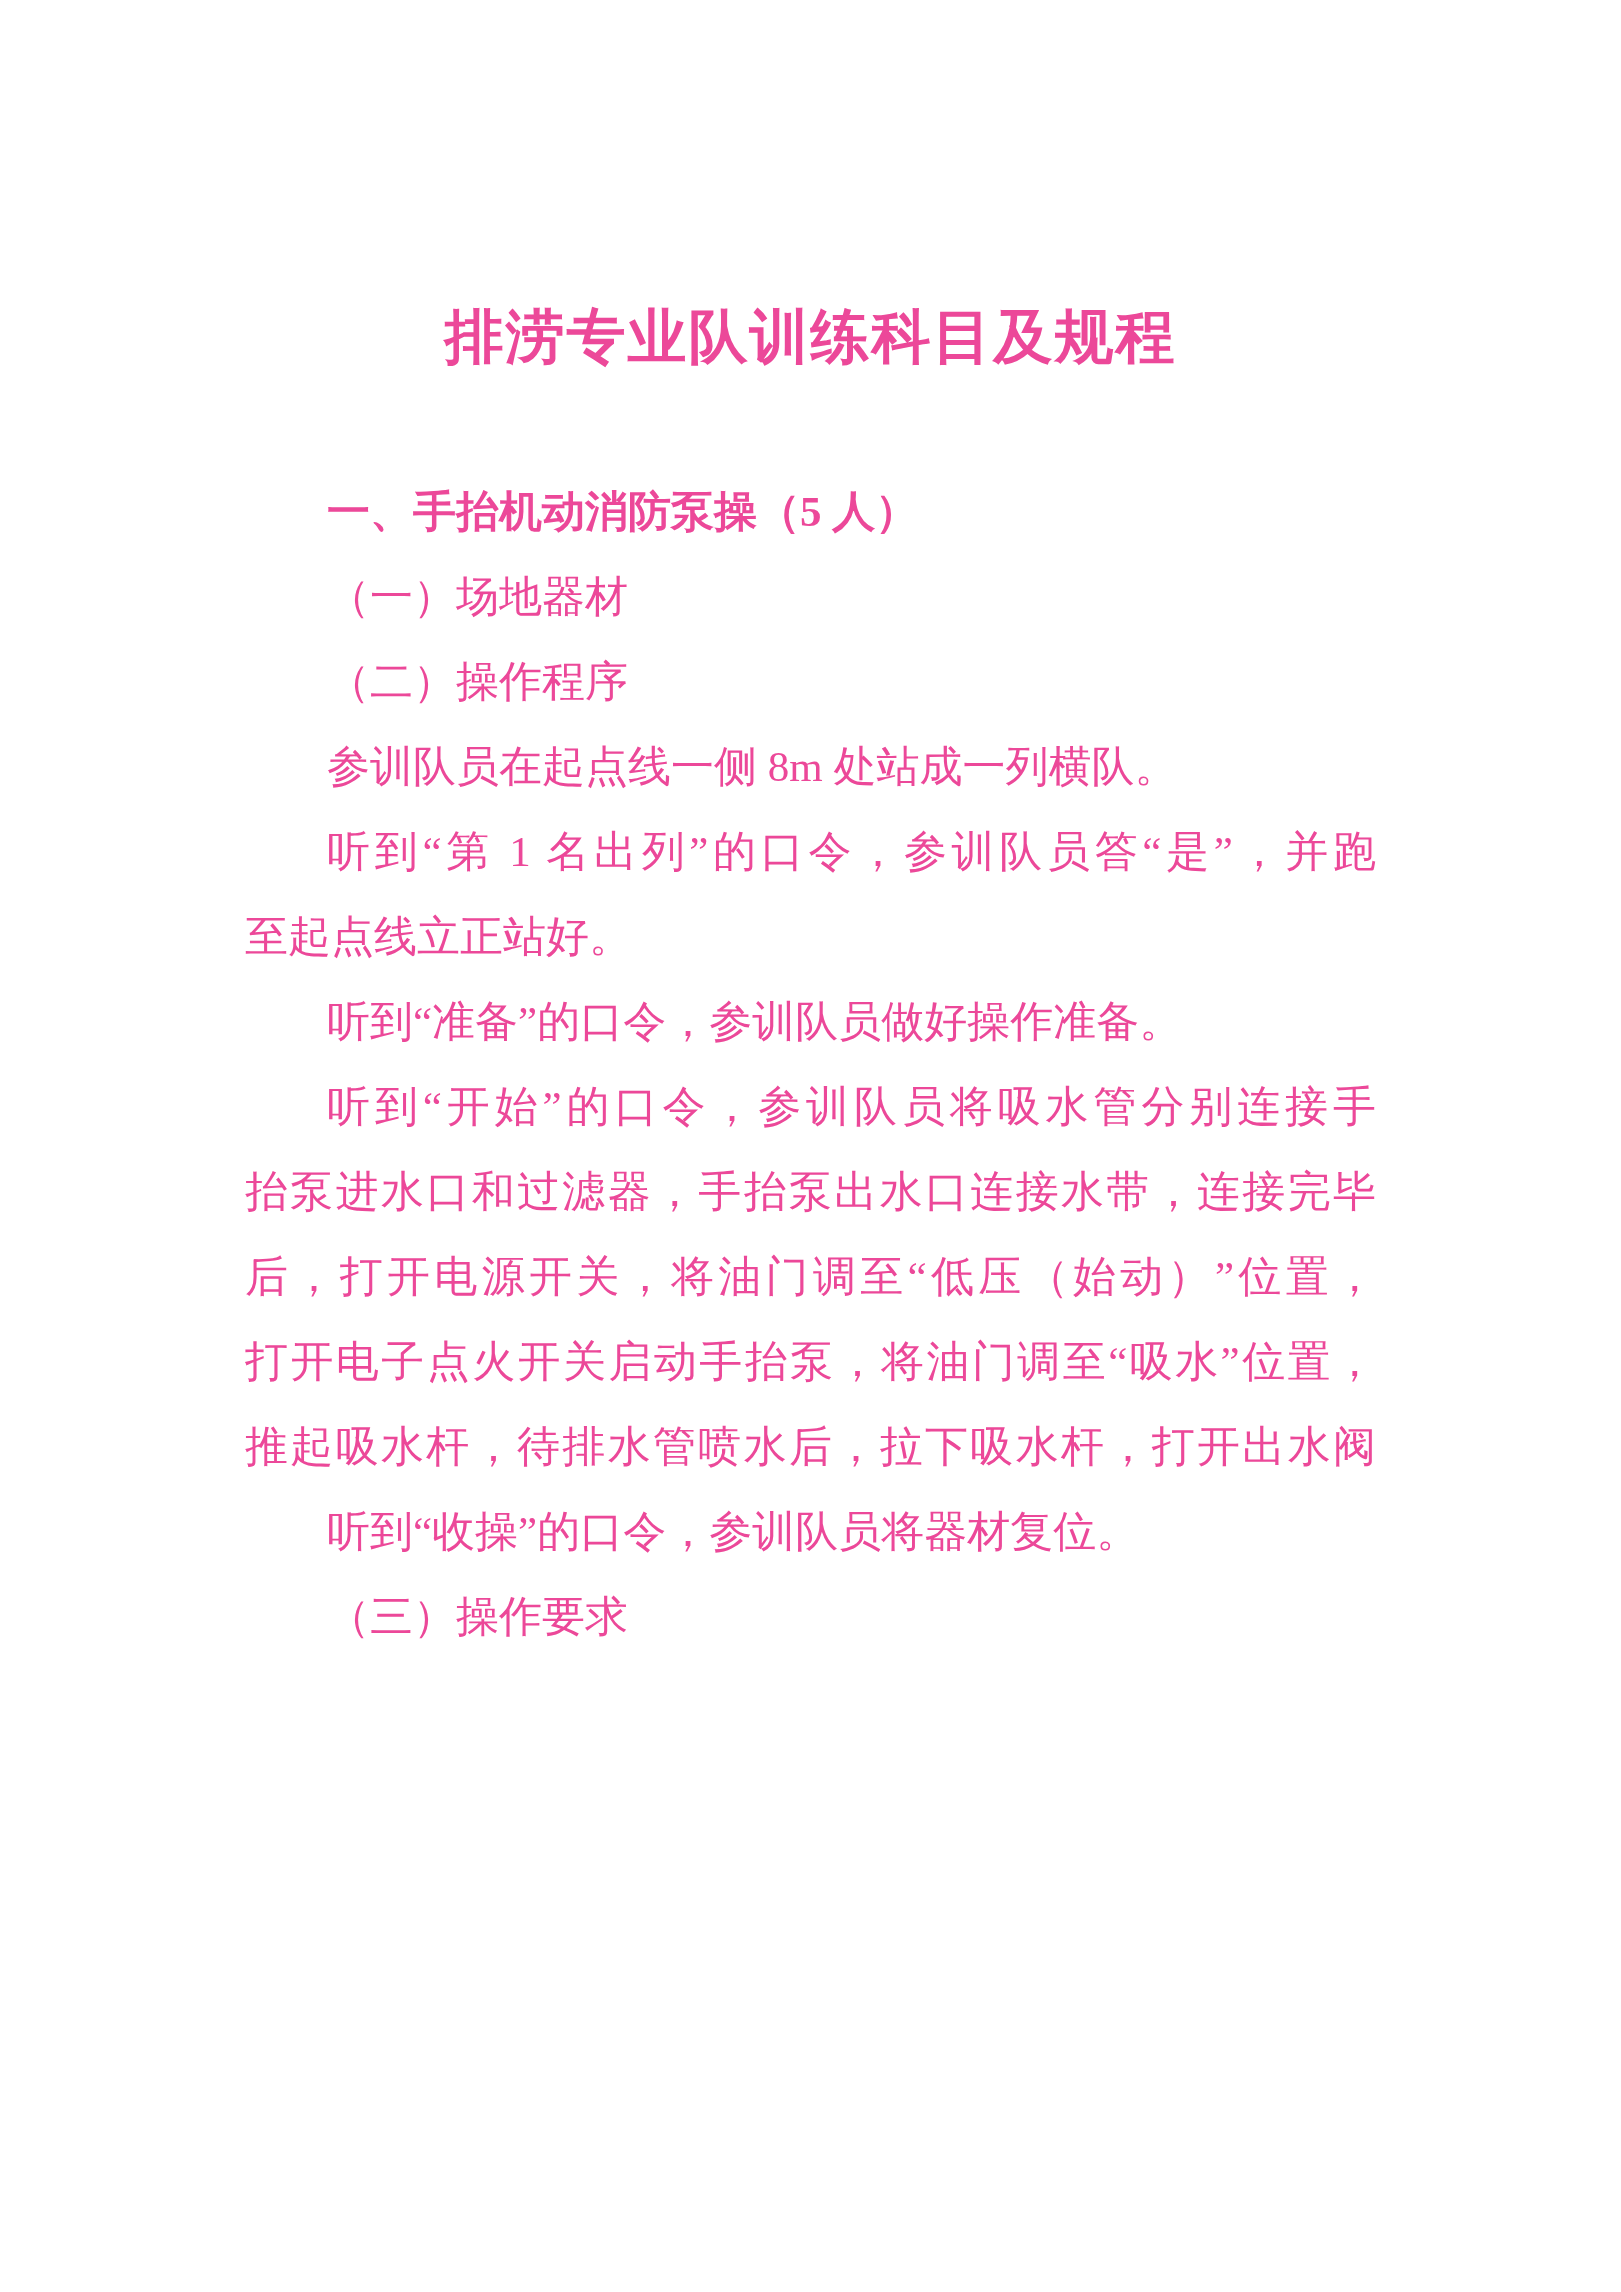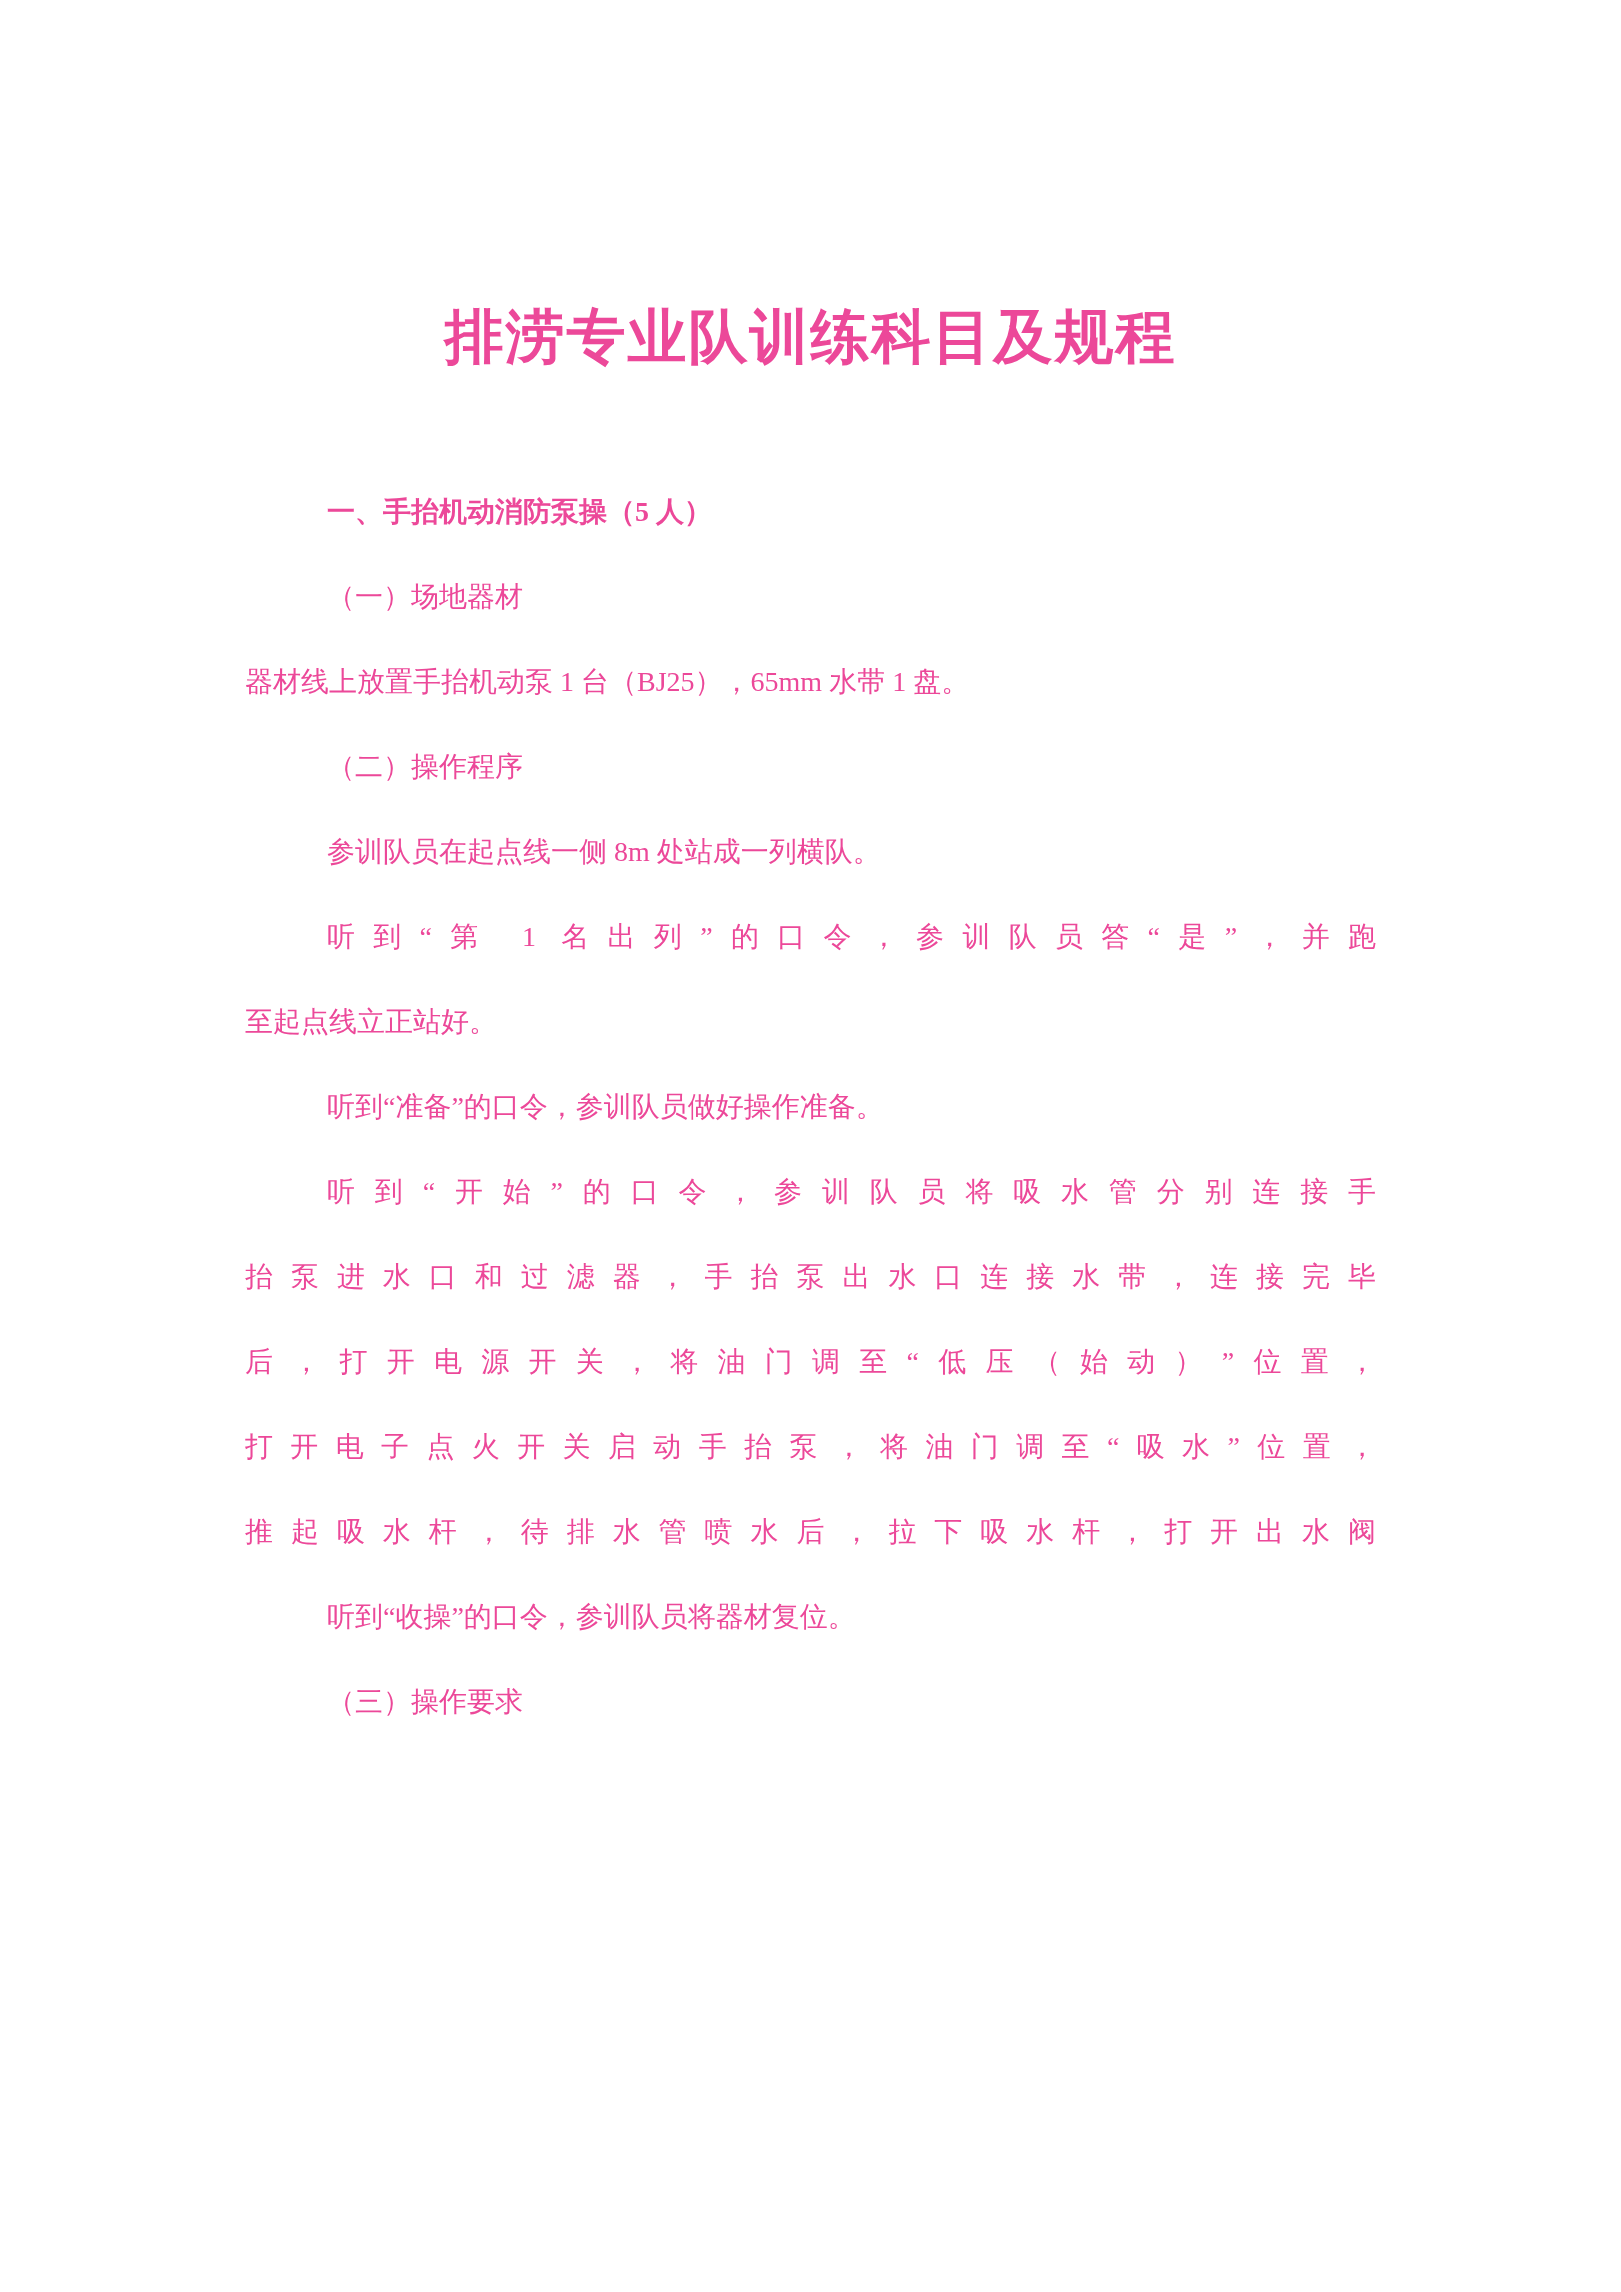--- a/index.html
+++ b/index.html
@@ -30,21 +30,21 @@
   }
   .doc-body {
     position: absolute;
     top: 469px;
     left: 245px;
     width: 1131px;
   }
   .line {
     height: 85px;
     line-height: 85px;
-    font-size: 28px;
+    font-size: 43px;
     overflow: hidden;
   }
   .line.indent {
     padding-left: 82px;
   }
   .line.bold {
     font-weight: bold;
   }
   .line.justify {
     text-align: justify;
@@ -62,21 +62,20 @@
 </style>
 </head>
 <body>
 
 <div class="page">
   <div class="doc-title">排涝专业队训练科目及规程</div>
 
   <div class="doc-body">
       <div class="line indent bold">一、手抬机动消防泵操（5 人）</div>
       <div class="line indent">（一）场地器材</div>
-      <div class="line">器材线上放置手抬机动泵 1 台（BJ25），65mm 水带 1 盘。</div>
       <div class="line indent">（二）操作程序</div>
       <div class="line indent">参训队员在起点线一侧 8m 处站成一列横队。</div>
       <div class="line indent justify">听到“第 1 名出列”的口令，参训队员答“是”，并跑</div>
       <div class="line">至起点线立正站好。</div>
       <div class="line indent">听到“准备”的口令，参训队员做好操作准备。</div>
       <div class="line indent justify">听到“开始”的口令，参训队员将吸水管分别连接手</div>
       <div class="line justify">抬泵进水口和过滤器，手抬泵出水口连接水带，连接完毕</div>
       <div class="line justify">后，打开电源开关，将油门调至“低压（始动）”位置，</div>
       <div class="line justify">打开电子点火开关启动手抬泵，将油门调至“吸水”位置，</div>
       <div class="line justify">推起吸水杆，待排水管喷水后，拉下吸水杆，打开出水阀</div>

